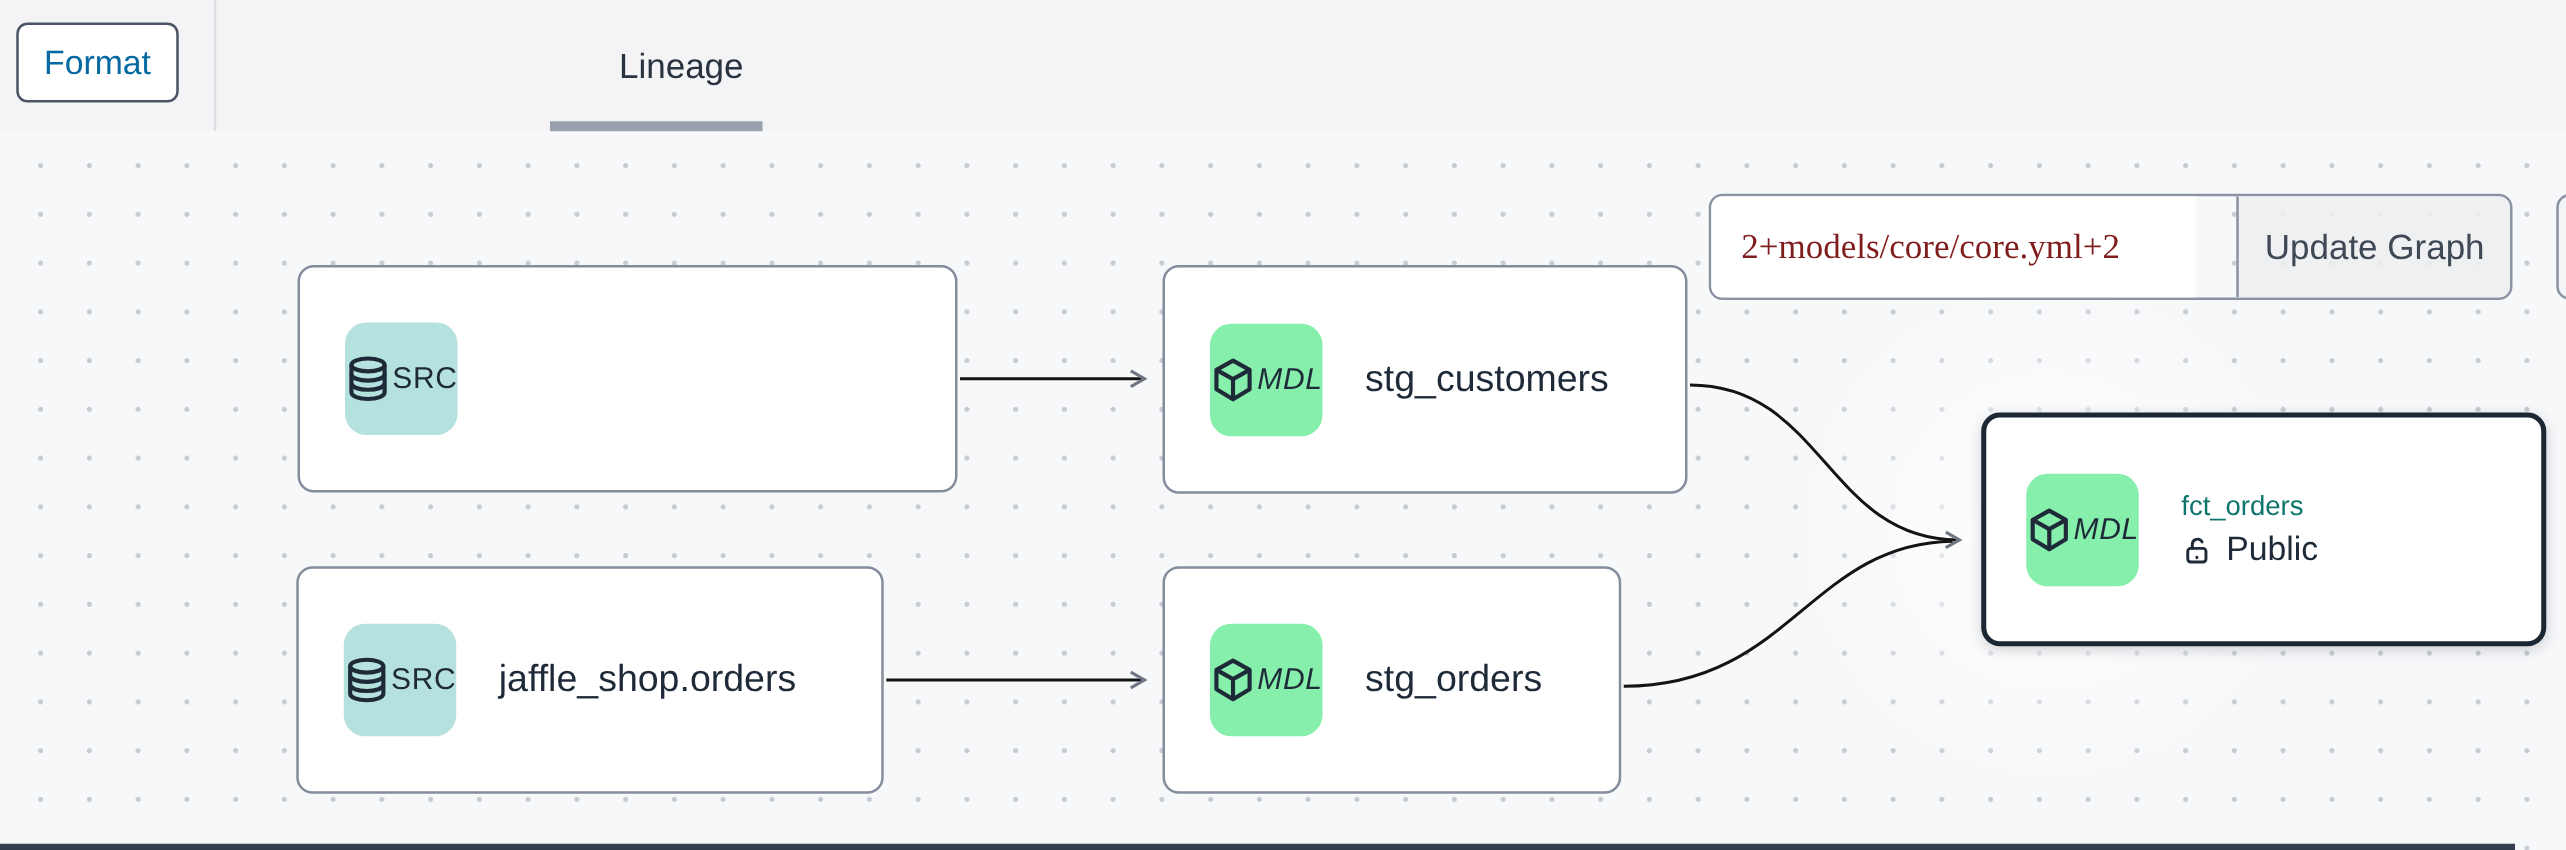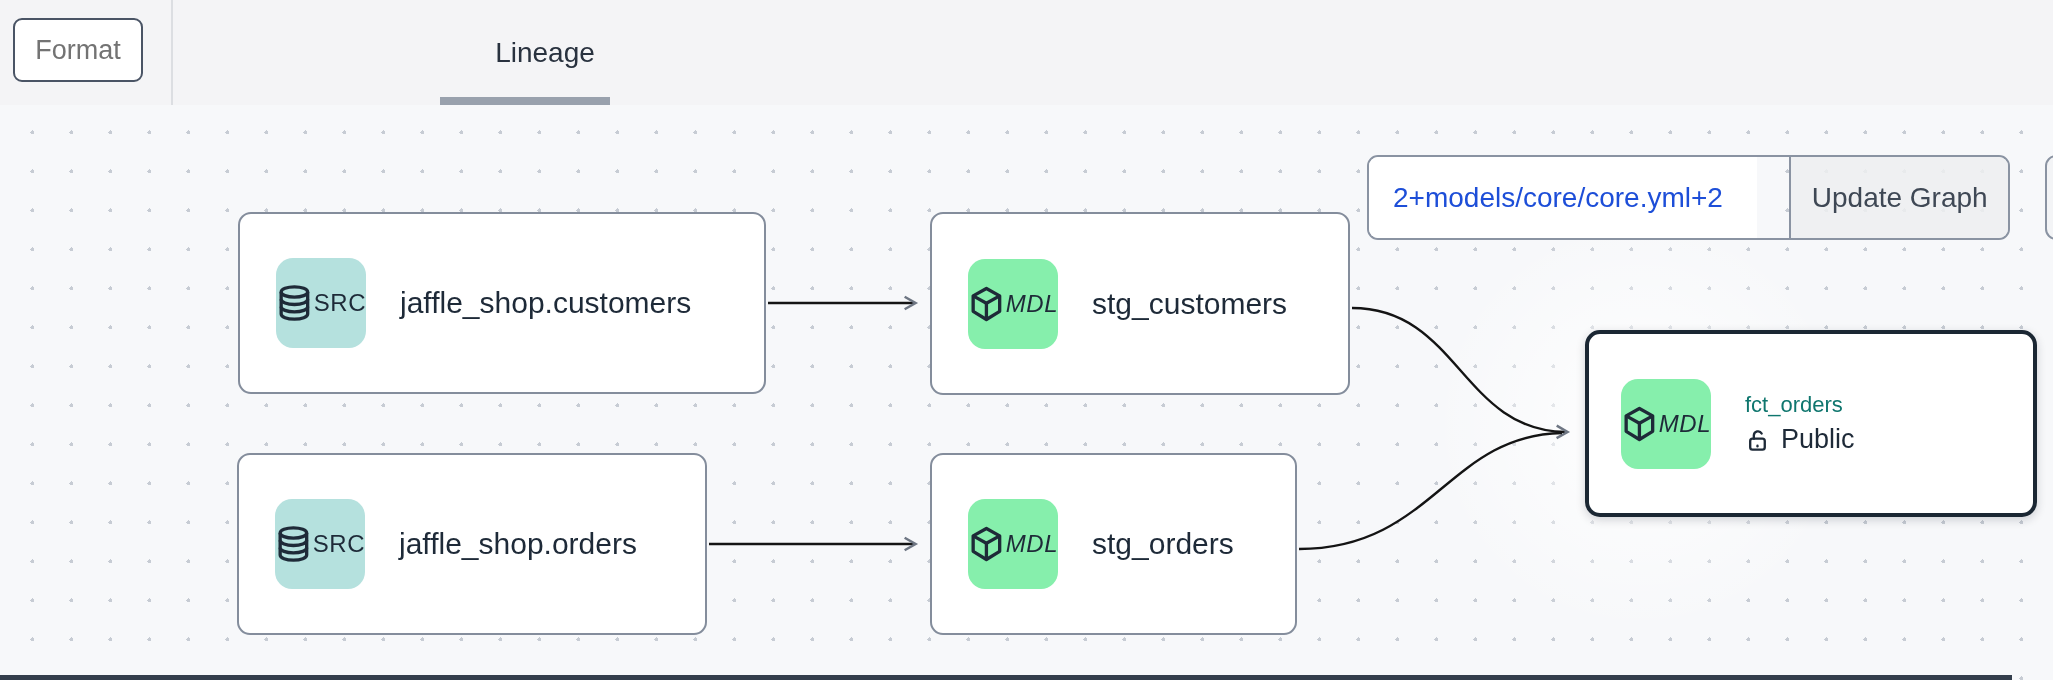--- a/index.html
+++ b/index.html
@@ -5,21 +5,21 @@
   * { margin:0; padding:0; box-sizing:border-box; }
   html,body { width:2053px; height:680px; overflow:hidden; }
   body { font-family:"Liberation Sans","DejaVu Sans",sans-serif; }
   #app { position:relative; width:2053px; height:680px; background:#f8f9fb; overflow:hidden; }
 
   
   .topbar { position:absolute; left:0; top:0; width:2053px; height:105px; background:#f4f4f6; z-index:5; }
   .format-btn {
     position:absolute; left:13px; top:18px; width:130px; height:64px;
     background:#ffffff; border:2px solid #4a5465; border-radius:9px;
-    font-size:27px; color:#737373; display:flex; align-items:center; justify-content:center;
+    font-size:27px; color:#0369a1; display:flex; align-items:center; justify-content:center;
     cursor:pointer;
   }
   .topbar-sep { position:absolute; left:171px; top:0; width:2px; height:105px; background:#dcdee2; }
   .tab { position:absolute; top:0; height:105px; display:flex; align-items:center; justify-content:center;
          font-size:28px; color:#29323f; cursor:pointer; }
   .tab-codequality { left:218px; width:212px; }
   .tab-lineage { left:460px; width:170px; }
   .tab-underline { position:absolute; left:440px; top:97px; width:170px; height:8px; background:#99a1ad; }
 
   
@@ -64,22 +64,22 @@
   #node-fct-orders       { left:1585px; top:330px; width:452px; height:187px; }
   #node-fct-orders .node-icon { margin-left:32px; }
 
   
   .selector-group {
     position:absolute; left:1367px; top:155px; width:643px; height:85px;
     border:2px solid #8a93a2; border-radius:11px; display:flex; overflow:hidden; z-index:4;
   }
   .selector-input {
     width:411px; height:100%; border:none; outline:none; background:#ffffff;
-    font-family:Liberation Sans, sans-serif;
-    font-size:28px; color:#1d4ed8; padding:0 0 0 24px;
+    font-family:Liberation Serif, serif;
+    font-size:28px; color:#7f1d1d; padding:0 0 0 24px;
   }
   .update-btn {
     width:232px; height:100%; border:none; border-left:2px solid #8a93a2;
     background:rgba(237,238,240,0.85); font-family:"Liberation Sans","DejaVu Sans",sans-serif;
     font-size:28px; color:#3f4855; cursor:pointer;margin-left:32px;
   }
   .edge-control-sliver {
     position:absolute; left:2045px; top:155px; width:40px; height:85px;
     border:2px solid #8a93a2; border-radius:11px; background:#f3f4f6; z-index:4; cursor:pointer;
   }
@@ -110,21 +110,20 @@
       <svg width="40" height="38" viewBox="0 0 100 100">
         <g fill="none" stroke="#1e2a38" stroke-width="9">
           <ellipse cx="50" cy="20" rx="36" ry="14"></ellipse>
           <path d="M14 20 V80 c0 8 16 14 36 14 s36 -6 36 -14 V20"></path>
           <path d="M14 40 c0 8 16 14 36 14 s36 -6 36 -14"></path>
           <path d="M14 60 c0 8 16 14 36 14 s36 -6 36 -14"></path>
         </g>
       </svg>
       <span class="icon-type">SRC</span>
     </div>
-    <span class="node-label">jaffle_shop.customers</span>
   </div>
 
   <div class="node" id="node-stg-customers">
     <div class="node-icon mdl">
       <svg width="40" height="38" viewBox="0 0 100 100">
         <g fill="none" stroke="#1e2a38" stroke-width="9" stroke-linejoin="round">
           <path d="M50 8 L86 28 V70 L50 92 L14 70 V28 Z"></path>
           <path d="M14 28 L50 48 L86 28"></path>
           <path d="M50 48 V92"></path>
         </g>

